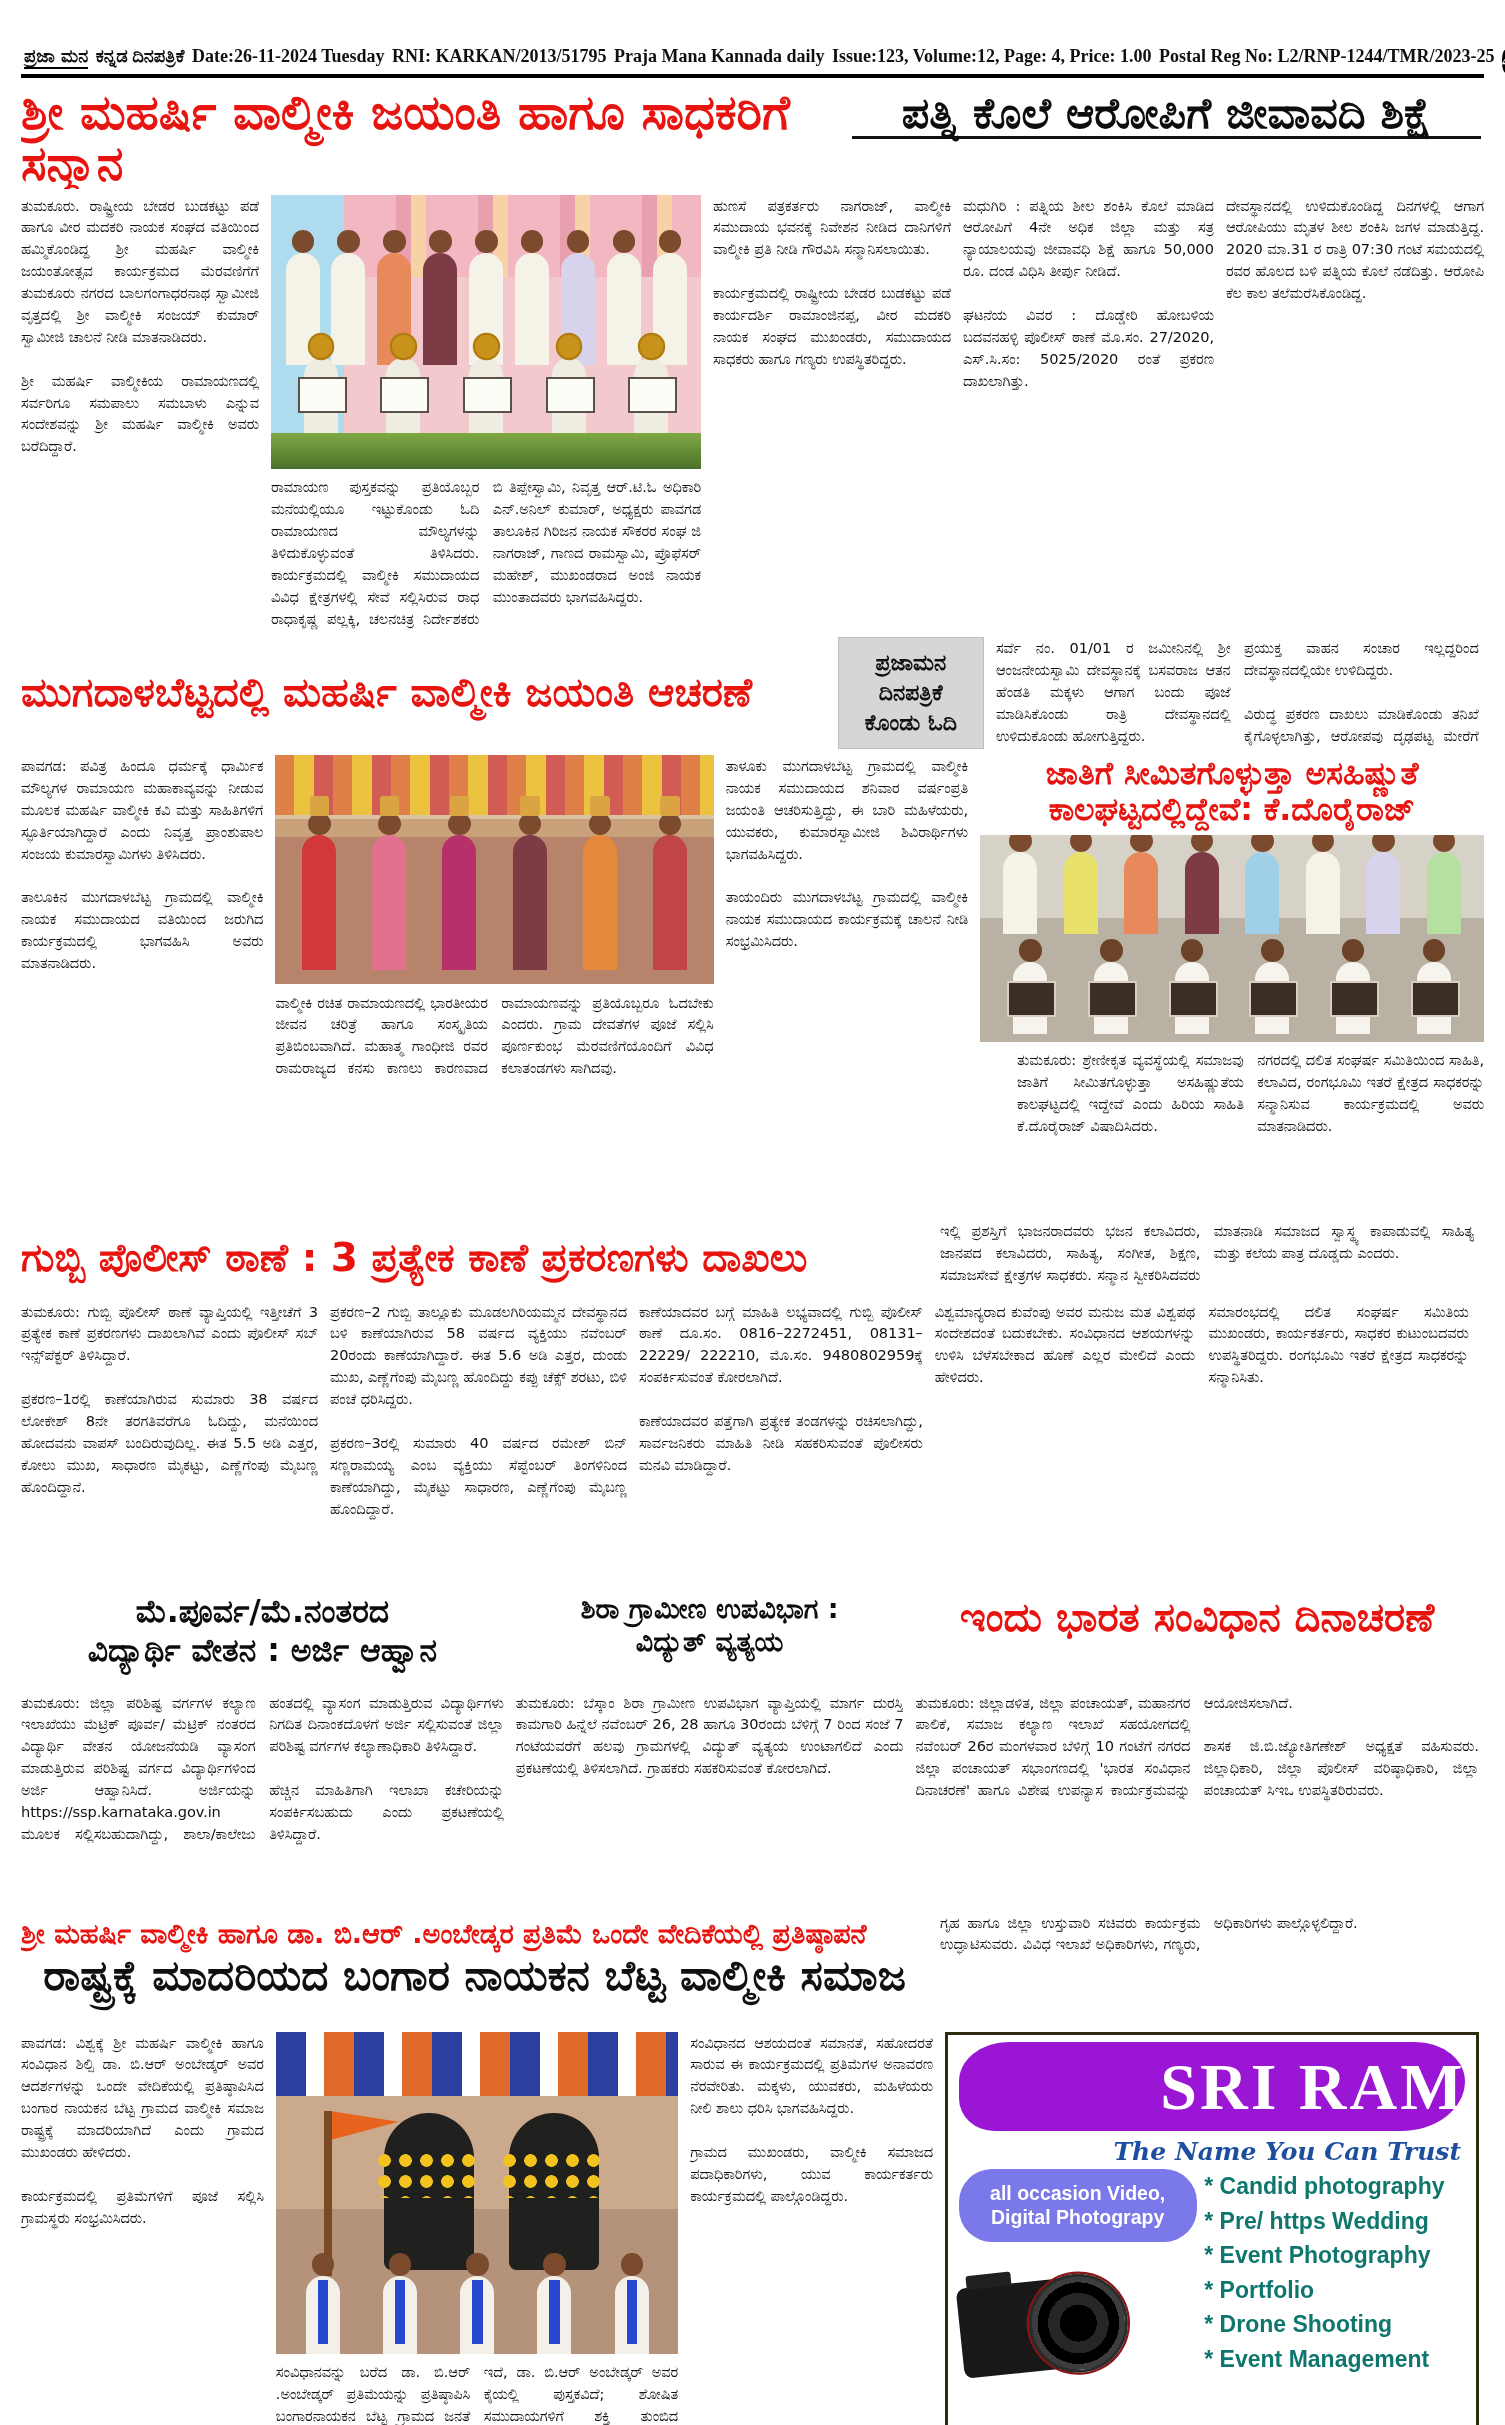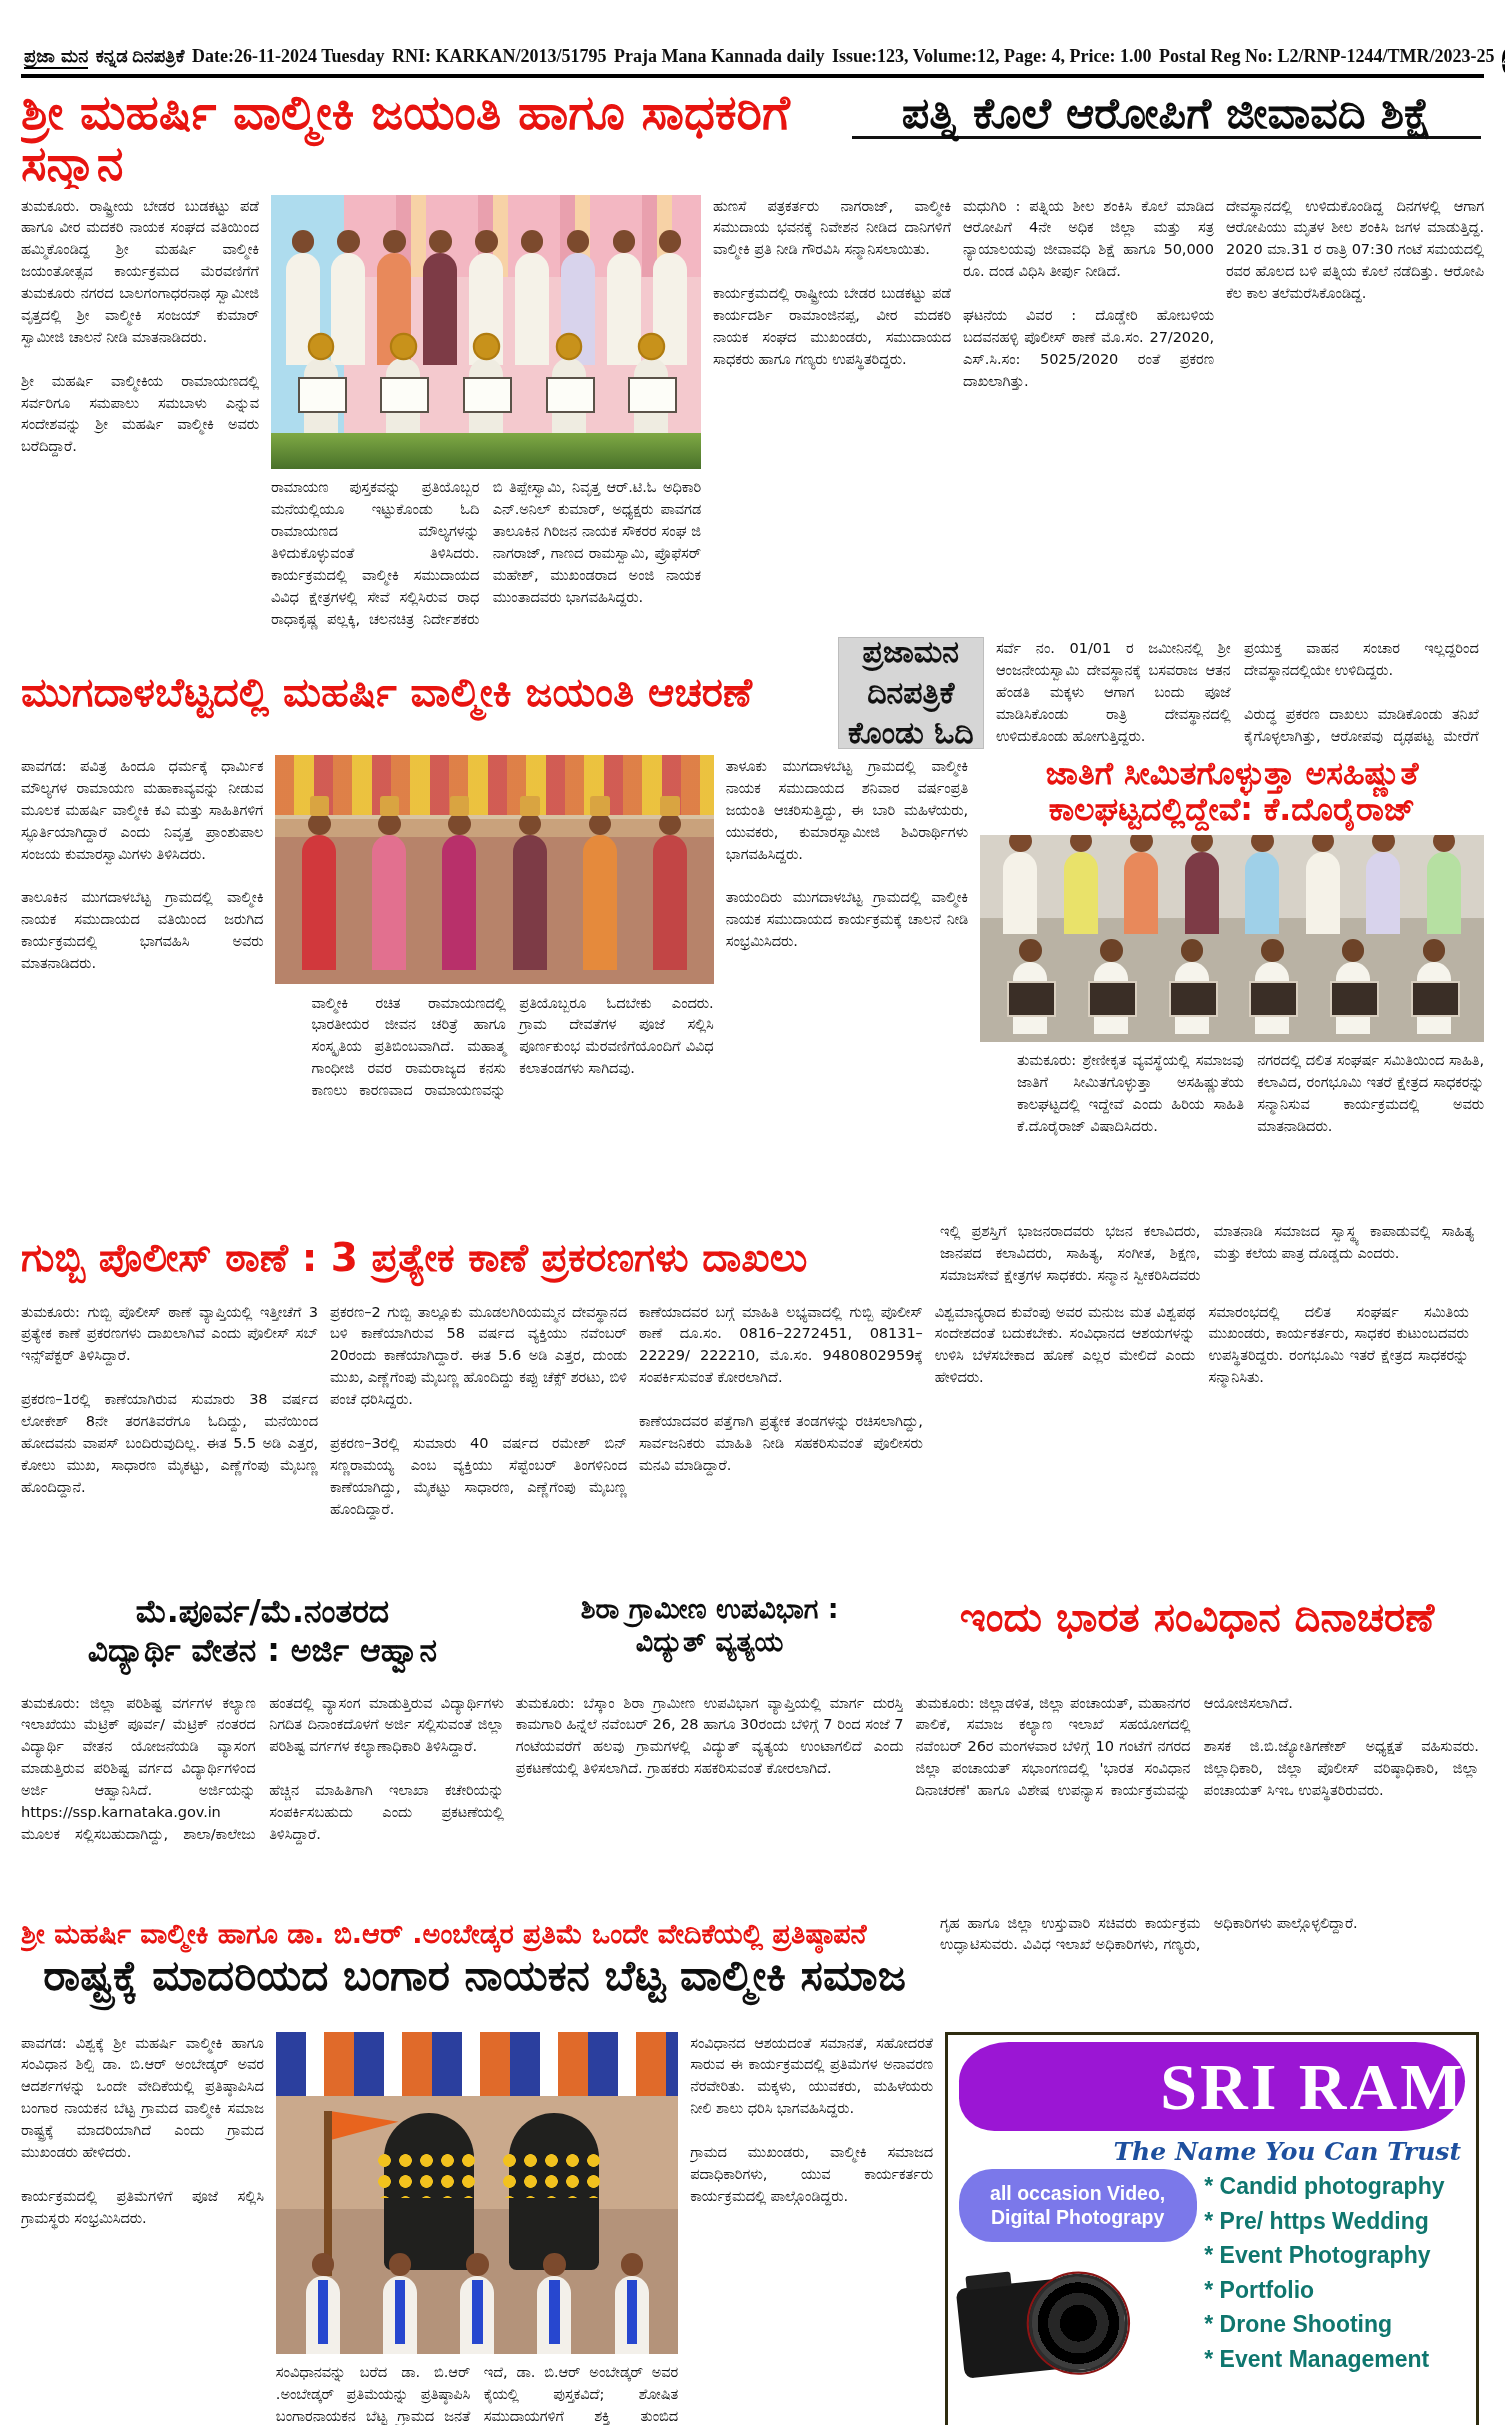--- a/index.html
+++ b/index.html
@@ -42,21 +42,21 @@
   .hl-gubbi { font-size:39px; display:flex; align-items:center; }
   .hl-black-sm { font-size:27px; color:#0d0d0d; text-align:center; white-space:pre-line; line-height:1.25; padding-top:10.5px;}
   .hl-samvidhana { font-size:40px; text-align:center; padding-top:15px; }
   .hl-strap { font-size:27px; text-align:left; padding-top:7.5px; }
   .hl-bangara { font-size:42px; text-align:center; padding-top:4.5px; }
 
   
   .graybox {
     background:#d6d6d6; border:0.7px solid #bdbdbd; height:100%;
     display:flex; flex-direction:column; align-items:center; justify-content:center;
-    font-weight:bold; font-size:30px; line-height:1.35; text-align:center;
+    font-weight:bold; font-size:22px; line-height:1.35; text-align:center;
     font-family:"DejaVu Sans",sans-serif; color:#111;
   }
 
   
   .photo { position:relative; overflow:hidden; width:100%; }
   .photoA { height:294px; background:linear-gradient(90deg,#aedcee 0 17%,#f4c9ce 17% 100%); }
   .photoA .ph-banner { position:absolute; left:17%; right:0; top:0; height:30%;
     background:repeating-linear-gradient(90deg,#f3b7c2 0 52px,#e9a0ae 52px 67px,#f7d2a6 67px 82px); }
   .ph-grass { position:absolute; bottom:0; left:0; right:0; height:13%;
     background:linear-gradient(#7fa944,#49712a); }
@@ -232,21 +232,21 @@
         <div class="ph-flower"></div>
         <div class="ph-row standing">
           <i class="fig"></i>
             <i class="fig"></i>
             <i class="fig"></i>
             <i class="fig"></i>
             <i class="fig"></i>
             <i class="fig"></i>
         </div>
       </div>
-      <div class="bodytext cols2" style="flex:1;margin-left:36px;">ವಾಲ್ಮೀಕಿ ರಚಿತ ರಾಮಾಯಣದಲ್ಲಿ ಭಾರತೀಯರ ಜೀವನ ಚರಿತ್ರೆ ಹಾಗೂ ಸಂಸ್ಕೃತಿಯ ಪ್ರತಿಬಿಂಬವಾಗಿದೆ. ಮಹಾತ್ಮ ಗಾಂಧೀಜಿ ರವರ ರಾಮರಾಜ್ಯದ ಕನಸು ಕಾಣಲು ಕಾರಣವಾದ ರಾಮಾಯಣವನ್ನು ಪ್ರತಿಯೊಬ್ಬರೂ ಓದಬೇಕು ಎಂದರು. ಗ್ರಾಮ ದೇವತೆಗಳ ಪೂಜೆ ಸಲ್ಲಿಸಿ ಪೂರ್ಣಕುಂಭ ಮೆರವಣಿಗೆಯೊಂದಿಗೆ ವಿವಿಧ ಕಲಾತಂಡಗಳು ಸಾಗಿದವು.</div>
+      <div class="bodytext cols2" style="flex:1;">ವಾಲ್ಮೀಕಿ ರಚಿತ ರಾಮಾಯಣದಲ್ಲಿ ಭಾರತೀಯರ ಜೀವನ ಚರಿತ್ರೆ ಹಾಗೂ ಸಂಸ್ಕೃತಿಯ ಪ್ರತಿಬಿಂಬವಾಗಿದೆ. ಮಹಾತ್ಮ ಗಾಂಧೀಜಿ ರವರ ರಾಮರಾಜ್ಯದ ಕನಸು ಕಾಣಲು ಕಾರಣವಾದ ರಾಮಾಯಣವನ್ನು ಪ್ರತಿಯೊಬ್ಬರೂ ಓದಬೇಕು ಎಂದರು. ಗ್ರಾಮ ದೇವತೆಗಳ ಪೂಜೆ ಸಲ್ಲಿಸಿ ಪೂರ್ಣಕುಂಭ ಮೆರವಣಿಗೆಯೊಂದಿಗೆ ವಿವಿಧ ಕಲಾತಂಡಗಳು ಸಾಗಿದವು.</div>
     </div>
     <div class="cell" style="width:16.6%;">
       <div class="bodytext">ತಾಳೂಕು ಮುಗದಾಳಬೆಟ್ಟ ಗ್ರಾಮದಲ್ಲಿ ವಾಲ್ಮೀಕಿ ನಾಯಕ ಸಮುದಾಯದ ಶನಿವಾರ ವರ್ಷಂಪ್ರತಿ ಜಯಂತಿ ಆಚರಿಸುತ್ತಿದ್ದು, ಈ ಬಾರಿ ಮಹಿಳೆಯರು, ಯುವಕರು, ಕುಮಾರಸ್ವಾಮೀಜಿ ಶಿವಿರಾರ್ಥಿಗಳು ಭಾಗವಹಿಸಿದ್ದರು.
 
 ತಾಯಂದಿರು ಮುಗದಾಳಬೆಟ್ಟ ಗ್ರಾಮದಲ್ಲಿ ವಾಲ್ಮೀಕಿ ನಾಯಕ ಸಮುದಾಯದ ಕಾರ್ಯಕ್ರಮಕ್ಕೆ ಚಾಲನೆ ನೀಡಿ ಸಂಭ್ರಮಿಸಿದರು.</div>
     </div>
     <div class="cell" style="width:34.5%; display:flex; flex-direction:column; gap:7.5px;">
       <div class="hl red hl-jaatige">ಜಾತಿಗೆ ಸೀಮಿತಗೊಳ್ಳುತ್ತಾ ಅಸಹಿಷ್ಣುತೆ
 ಕಾಲಘಟ್ಟದಲ್ಲಿದ್ದೇವೆ: ಕೆ.ದೊರೈರಾಜ್</div>
       <div class="photo photoB">

